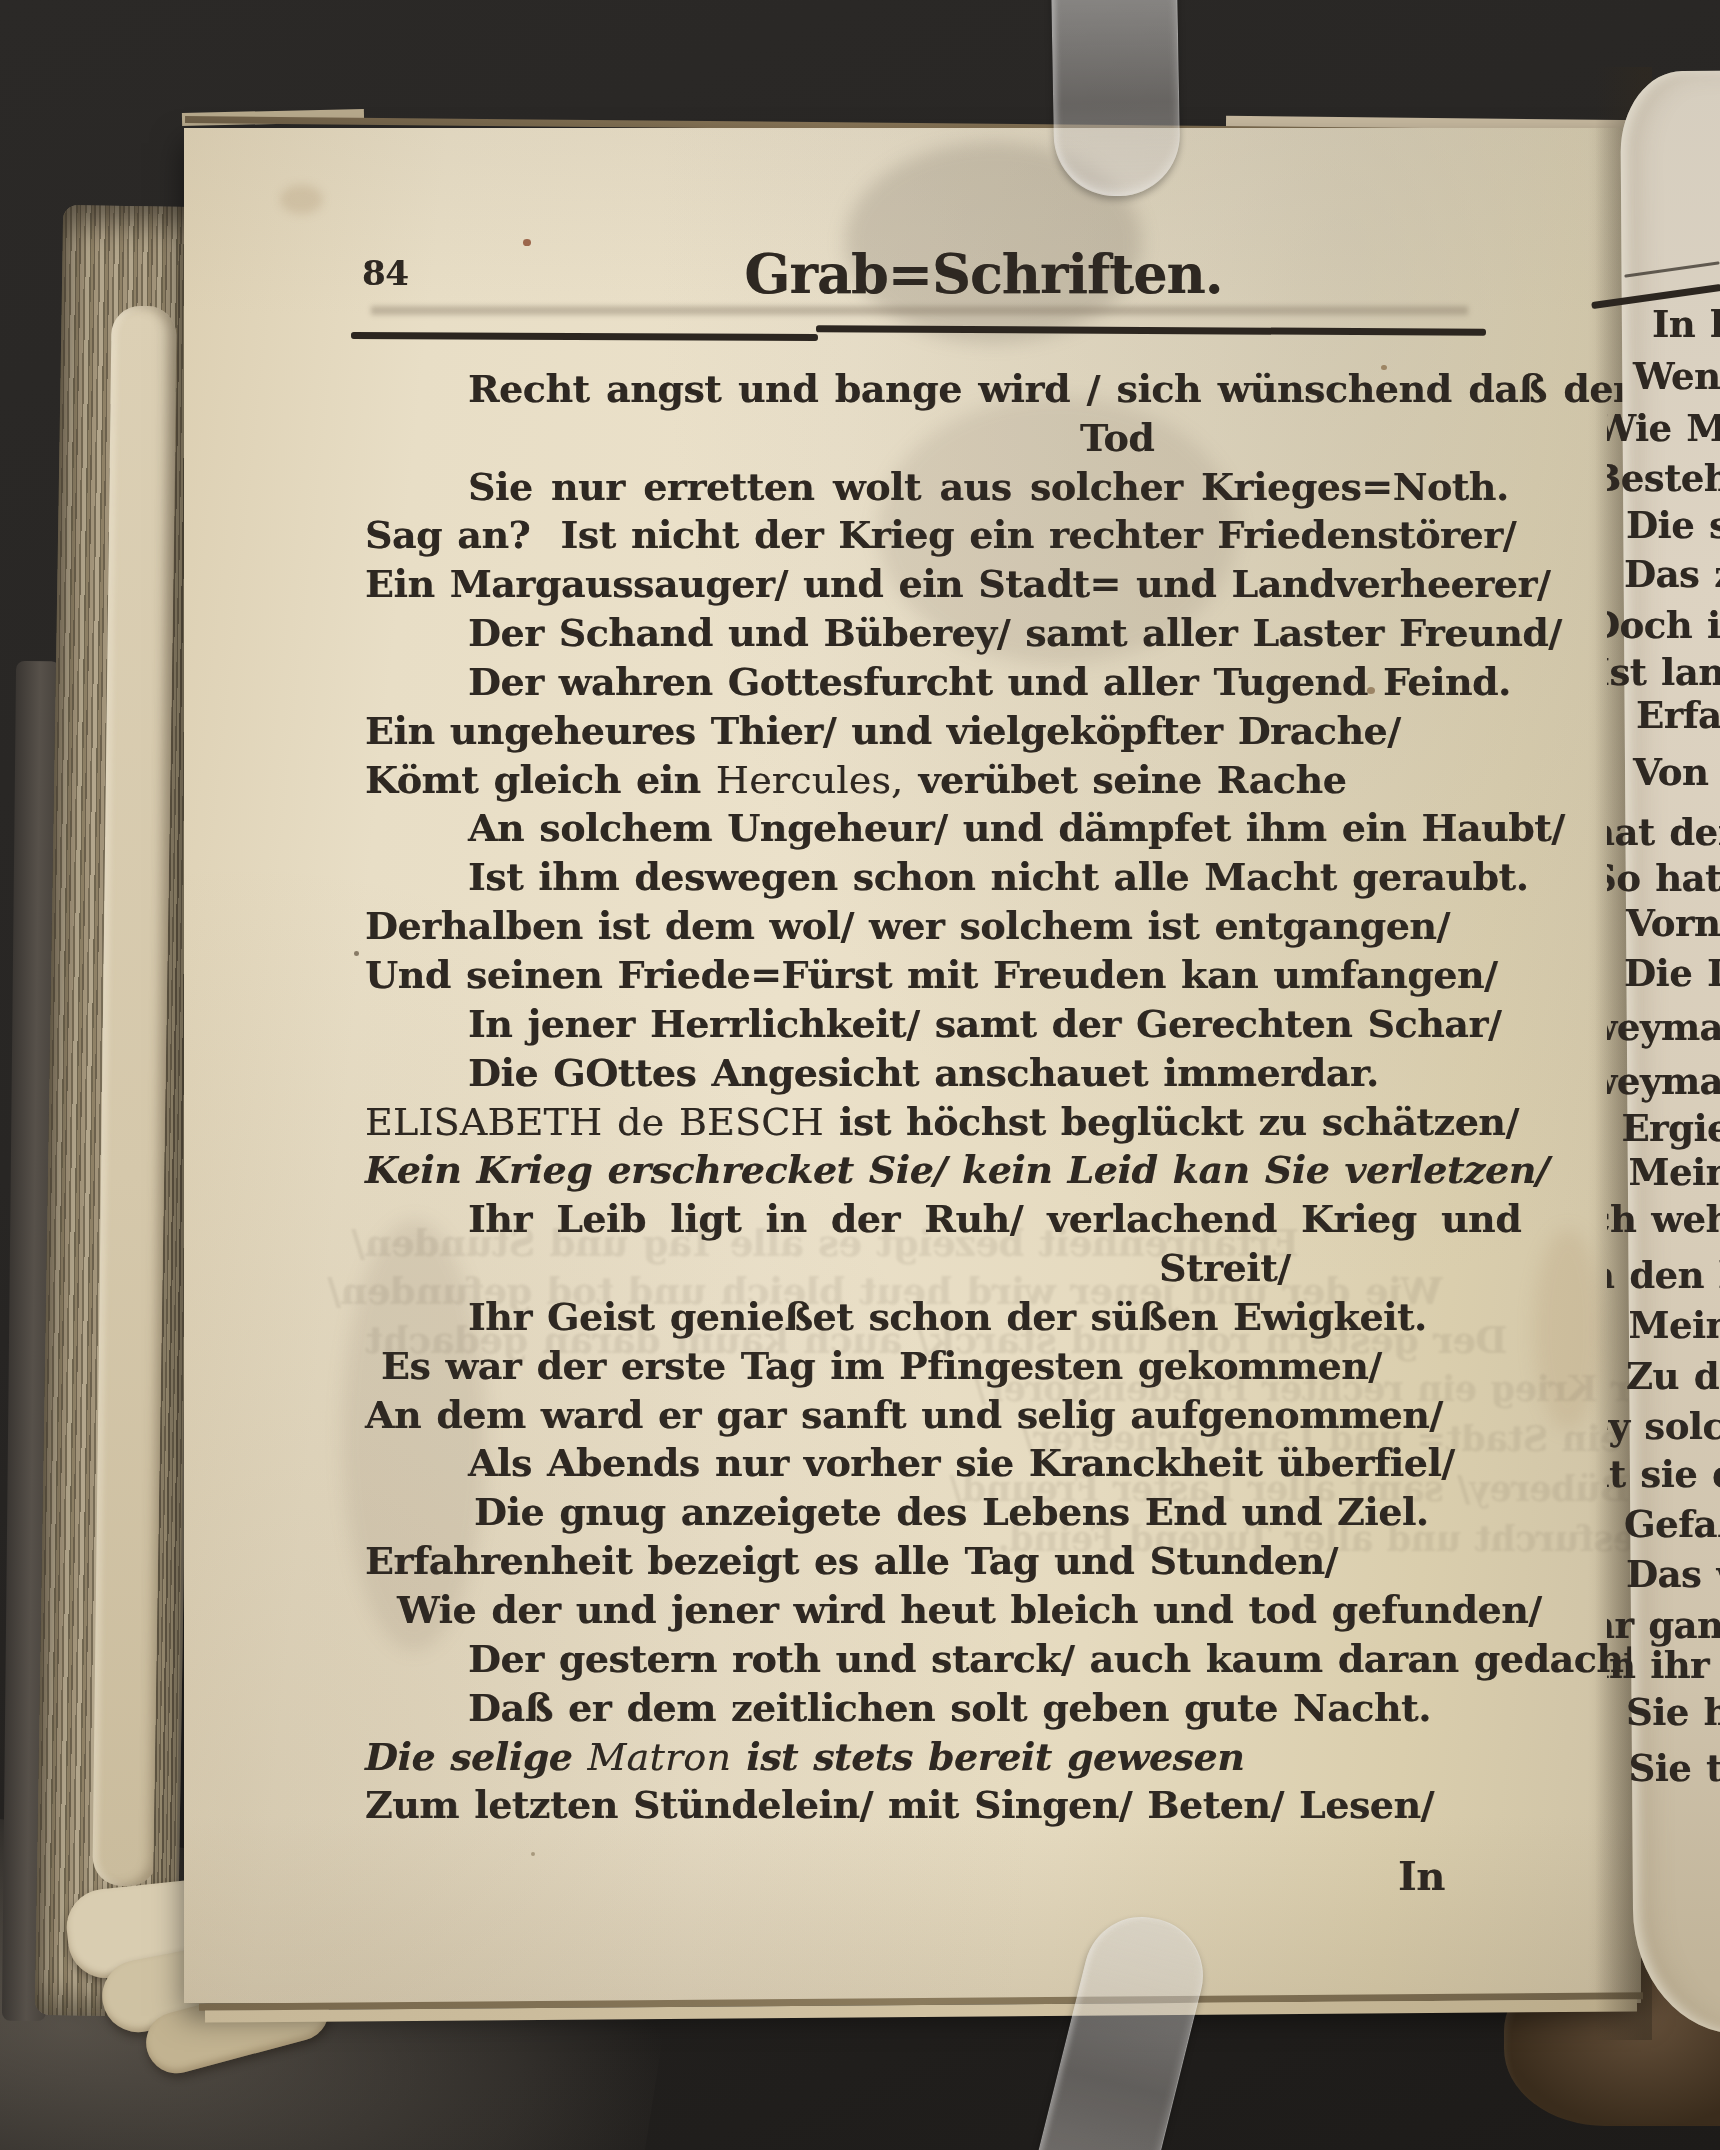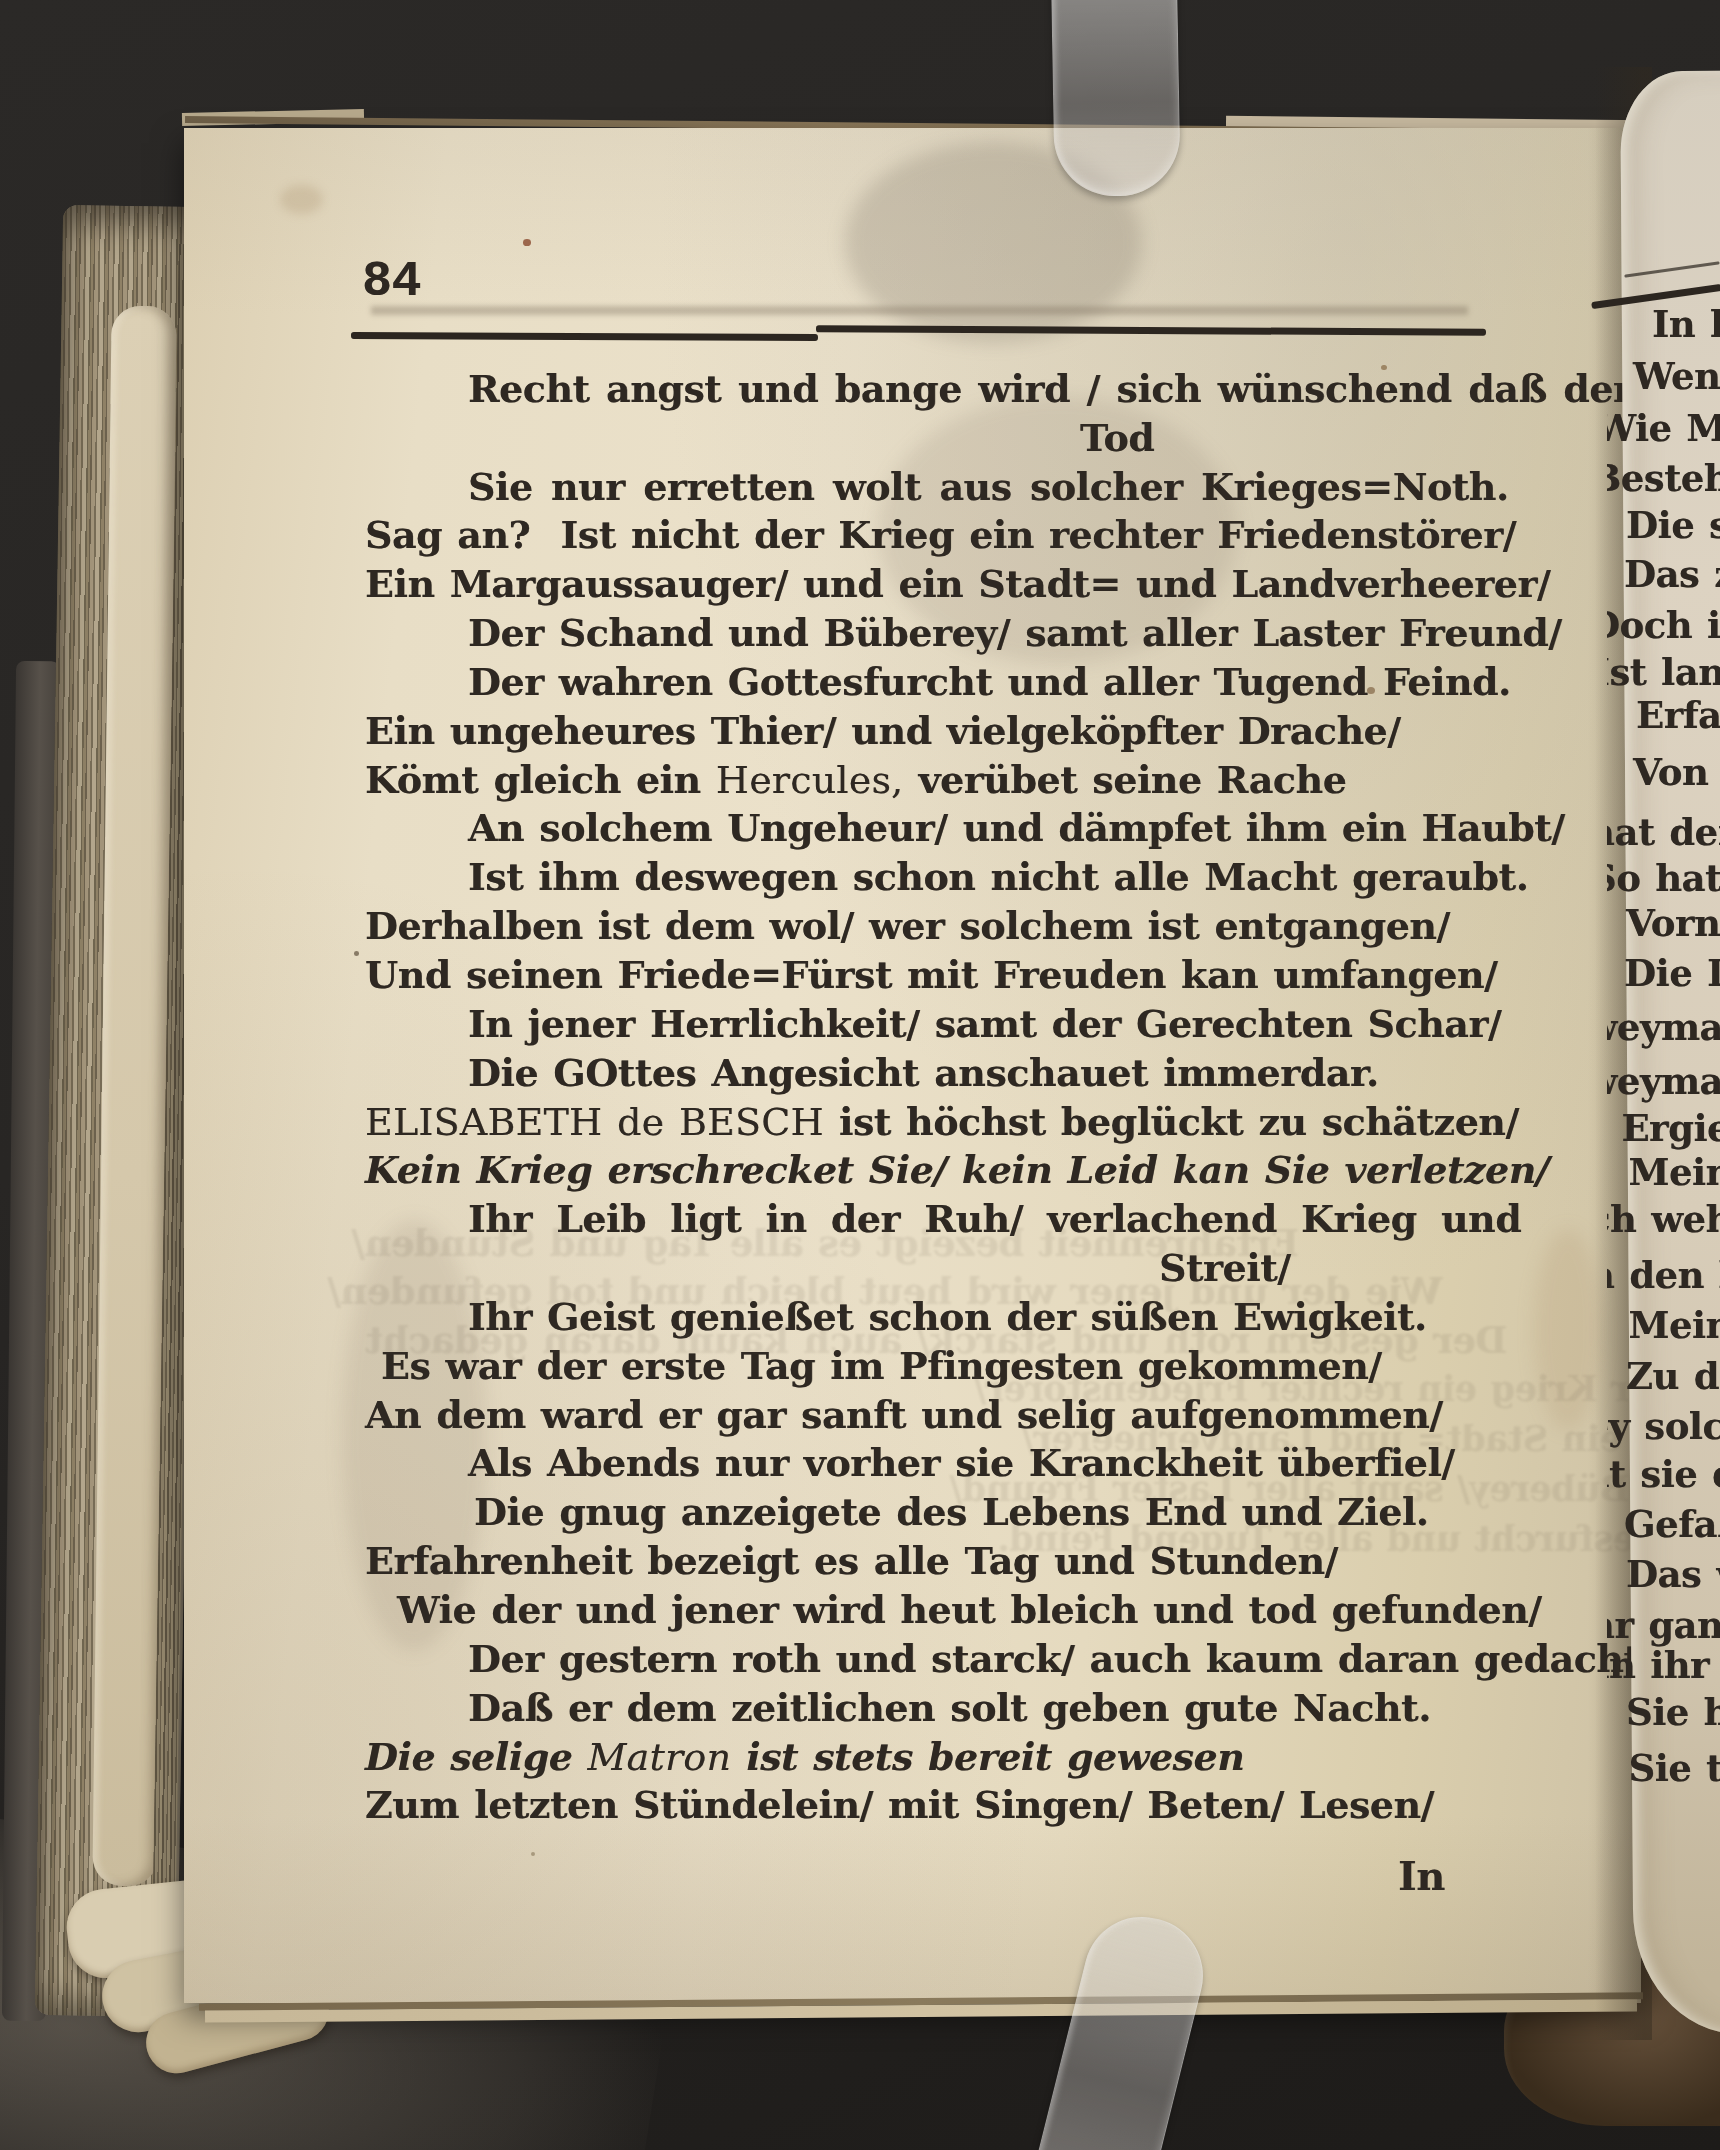--- a/index.html
+++ b/index.html
@@ -54,21 +54,21 @@
      box-shadow:inset 6.7px 0 10.5px rgba(255,252,242,.45),inset 19px 0 24px rgba(120,105,80,.18);
      transform:rotate(-.4deg);}
   
   .rule{background:#2c2620;border-radius:2.9px;}
   .rule-ghost{background:rgba(125,113,95,.38);filter:blur(2.9px);}
   
   .bl{font-family:"DejaVu Serif",serif;font-weight:700;color:#2e2822;letter-spacing:-0.5px;word-spacing:2.4px;
       white-space:pre;text-shadow:0.3px 0.3px 0.4px rgba(40,32,24,.5);}
   .antiqua{font-weight:500;letter-spacing:0.2px;}
   .line{position:absolute;font-size:38px;line-height:1;}
-  .pageno{font-size:50px;font-family:Liberation Mono, monospace;}
+  .pageno{font-size:34px;}
   .header{font-size:54px;letter-spacing:-1px;text-align:center;}
   .catchword{font-size:40px;}
   .rline{position:absolute;font-size:37px;line-height:1;}
   #rightText{position:absolute;left:1607px;top:0;width:113px;height:1834px;overflow:hidden;z-index:45;}
   .ghost{opacity:.11;filter:blur(1.2px);transform:scaleX(-1);color:#5f5342;}
   .smudge{position:absolute;border-radius:50%;filter:blur(8.6px);}
   .stain{position:absolute;border-radius:50%;}
   
   .strap{position:absolute;z-index:60;
      background:linear-gradient(180deg,rgba(216,214,211,.55),rgba(196,192,188,.40) 55%,rgba(206,201,197,.50));
@@ -107,20 +107,21 @@
     <div class="stain" style="left:339px;top:111px;width:7.7px;height:6.7px;background:#8a4a2e;opacity:.8;"></div>
     <div class="stain" style="left:1197px;top:237px;width:5.7px;height:5.3px;background:#7a5a33;opacity:.6;"></div>
     <div class="stain" style="left:1183px;top:559px;width:8.1px;height:7.2px;background:#6b4a28;opacity:.55;"></div>
     <div class="stain" style="left:170px;top:823px;width:5.3px;height:4.8px;background:#4a3a28;opacity:.6;"></div>
     <div class="stain" style="left:1172px;top:1578px;width:4.8px;height:4.3px;background:#5a452c;opacity:.5;"></div>
     <div class="stain" style="left:347px;top:1724px;width:4.3px;height:4.3px;background:#6b5638;opacity:.45;"></div>
     <div class="stain" style="left:96px;top:57px;width:43px;height:29px;background:rgba(150,120,80,.20);filter:blur(4.8px);"></div>
     <div class="stain" style="left:1350px;top:1101px;width:67px;height:201px;background:rgba(160,130,90,.15);filter:blur(8.6px);"></div>
 
     <div class="bl pageno abs" style="left:178px;top:125px;">84</div>
+    <div class="bl header abs" style="left:560px;top:114px;width:479px;">Grab=Schriften.</div>
     <div class="rule-ghost abs" style="left:187px;top:178px;width:1097px;height:8.6px;"></div>
     <div class="rule abs" style="left:167px;top:205px;width:467px;height:7.2px;transform:rotate(.25deg);"></div>
     <div class="rule abs" style="left:632px;top:199px;width:670px;height:7.2px;transform:rotate(.3deg);"></div>
 
     <div id="leftLines">
         <div class="bl line" style="left: 284px; top: 242px; word-spacing: 3.8px;"><span>Recht angst und bange wird / sich wünschend daß der</span></div>
         <div class="bl line" style="left: 896px; top: 291px;"><span>Tod</span></div>
         <div class="bl line" style="left: 284px; top: 340px; word-spacing: 5.7px;"><span>Sie nur erretten wolt aus solcher Krieges=Noth.</span></div>
         <div class="bl line" style="left: 181px; top: 388px;"><span>Sag an?  Ist nicht der Krieg ein rechter Friedenstörer/</span></div>
         <div class="bl line" style="left: 181px; top: 437px;"><span>Ein Margaussauger/ und ein Stadt= und Landverheerer/</span></div>

